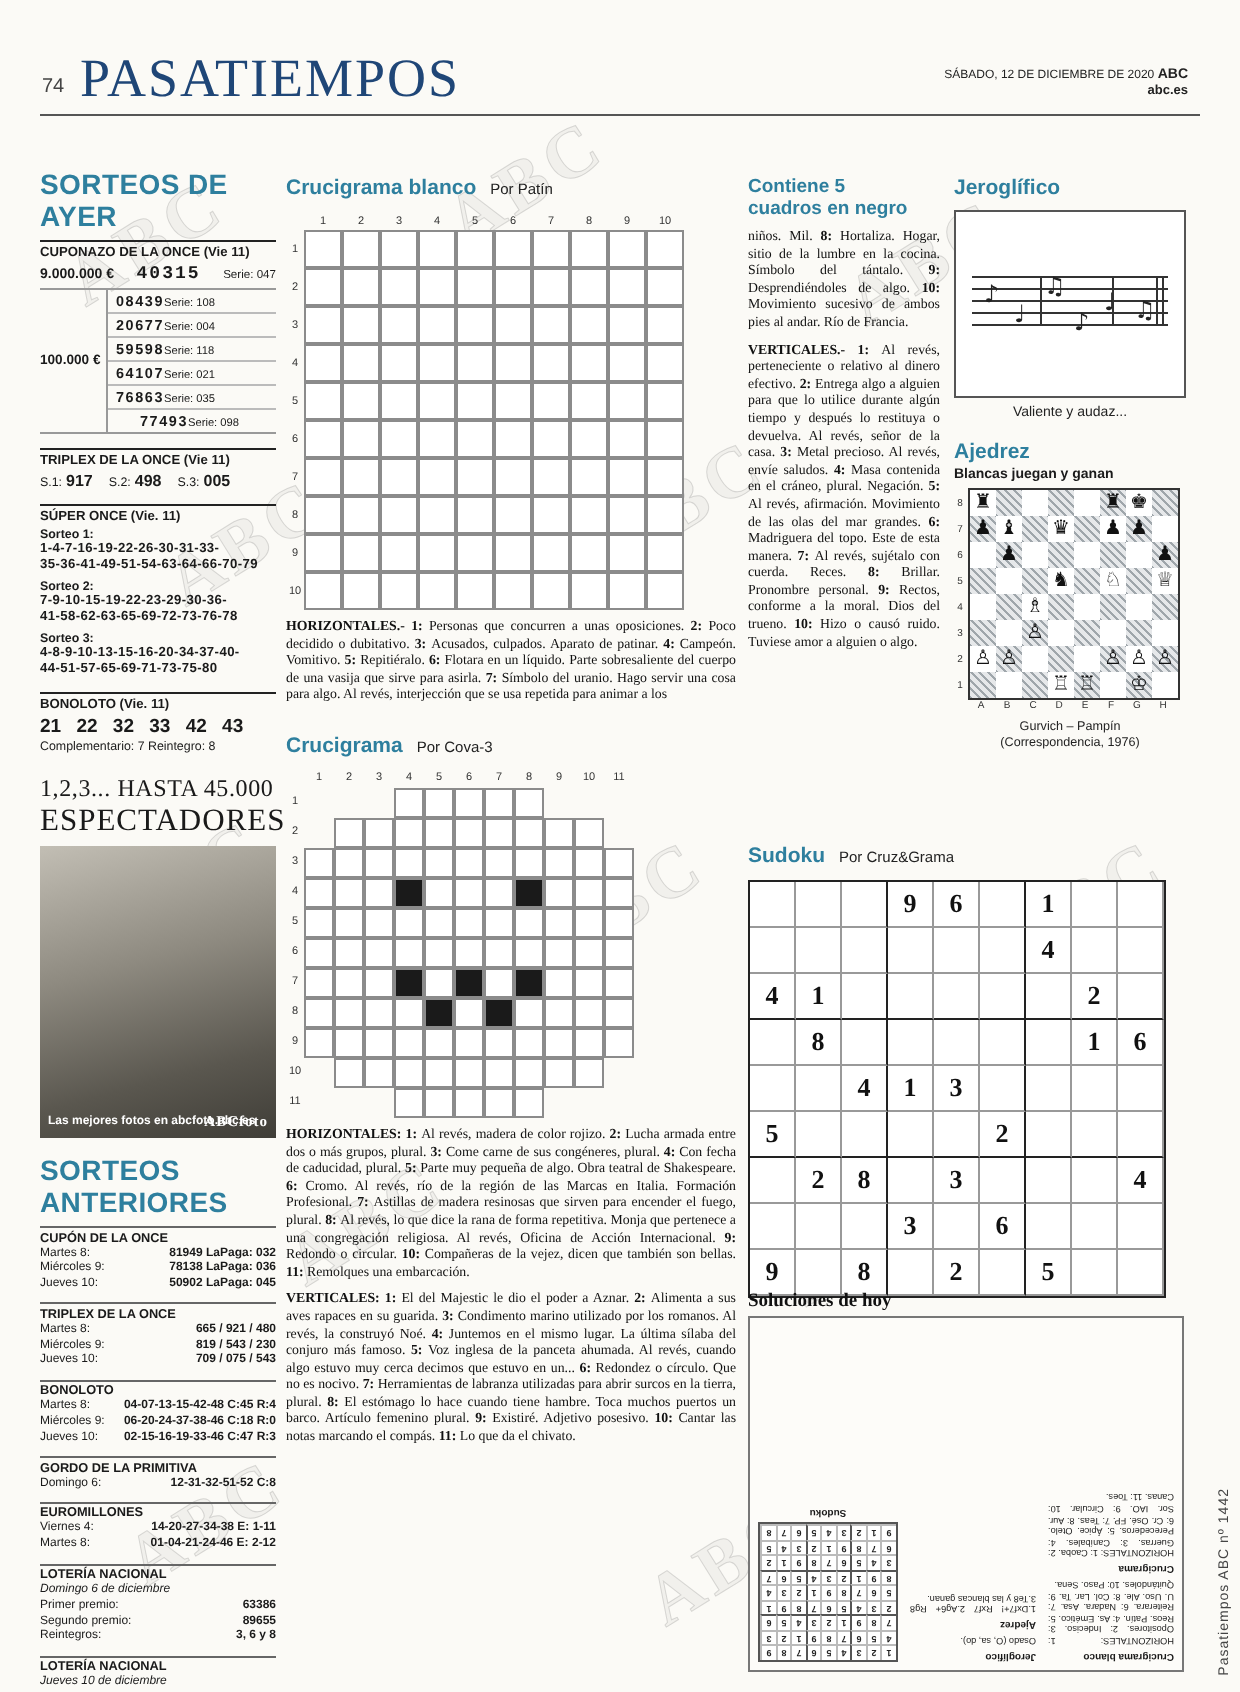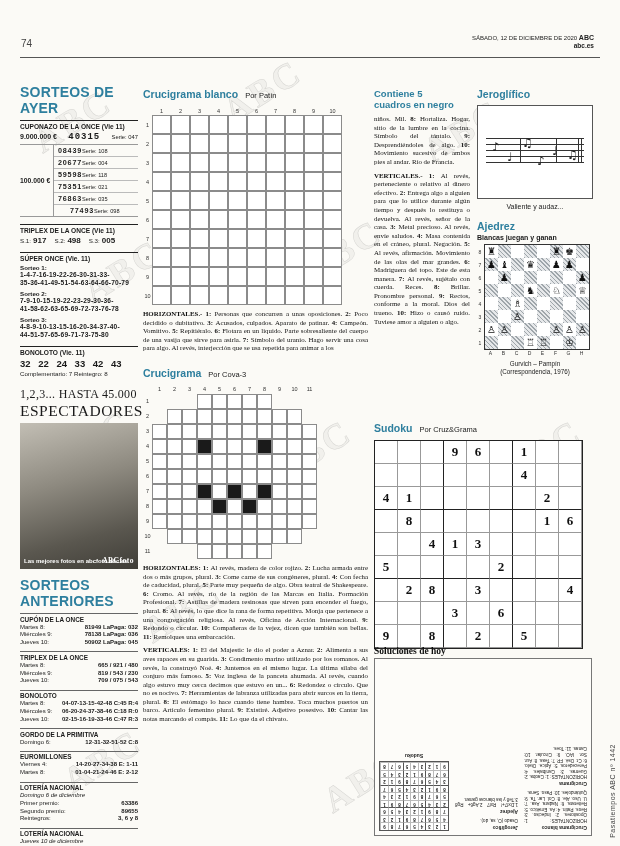--- a/index.html
+++ b/index.html
@@ -129,20 +129,21 @@
   <div class="wm" style="left:510px;top:260px">ABC</div>
   <div class="wm" style="left:50px;top:420px">ABC</div>
   <div class="wm" style="left:270px;top:430px">ABC</div>
   <div class="wm" style="left:500px;top:430px">ABC</div>
   <div class="wm" style="left:140px;top:590px">ABC</div>
   <div class="wm" style="left:390px;top:600px">ABC</div>
   <div class="wm" style="left:60px;top:740px">ABC</div>
   <div class="wm" style="left:320px;top:760px">ABC</div>
 
   <div class="hdr-num">74</div>
+  <h1 class="hdr-title">PASATIEMPOS</h1>
   <div class="hdr-right">
     <div>
       <span>SÁBADO, 12 DE DICIEMBRE DE 2020</span>
       <b>ABC</b>
     </div>
     <div class="site">abc.es</div>
   </div>
   <div class="hdr-rule"></div>
 
   <div class="col-lot">
@@ -164,21 +165,21 @@
             </div>
             <div class="cup-row">
               <span class="cup-num">20677</span>
               <span class="cup-serie">Serie: 004</span>
             </div>
             <div class="cup-row">
               <span class="cup-num">59598</span>
               <span class="cup-serie">Serie: 118</span>
             </div>
             <div class="cup-row">
-              <span class="cup-num">75351</span>
+              <span class="cup-num">64107</span>
               <span class="cup-serie">Serie: 021</span>
             </div>
             <div class="cup-row">
               <span class="cup-num">76863</span>
               <span class="cup-serie">Serie: 035</span>
             </div>
             <div class="cup-row">
               <span class="cup-num">77493</span>
               <span class="cup-serie">Serie: 098</span>
             </div>
@@ -211,21 +212,21 @@
           <div class="so-block">
             <div class="so-lbl">Sorteo 3:</div>
             <div class="so-line">4-8-9-10-13-15-16-20-34-37-40-</div>
             <div class="so-line">44-51-57-65-69-71-73-75-80</div>
           </div>
         </div>
     </div>
 
     <div class="lot-block">
       <div class="lot-title">BONOLOTO (Vie. 11)</div>
-      <div class="lot-nums">32 22 24 33 42 43</div>
+      <div class="lot-nums">21 22 32 33 42 43</div>
       <div class="lot-extra">Complementario: 7  Reintegro: 8</div>
     </div>
 
 
     <div class="ad">
       <div class="ad-l1">1,2,3... HASTA 45.000</div>
       <div class="ad-l2">ESPECTADORES</div>
       <div class="ad-photo">
         <div class="ad-cap">Las mejores fotos en abcfoto.abc.es</div>
         <div class="ad-logo">ABCfoto</div>

